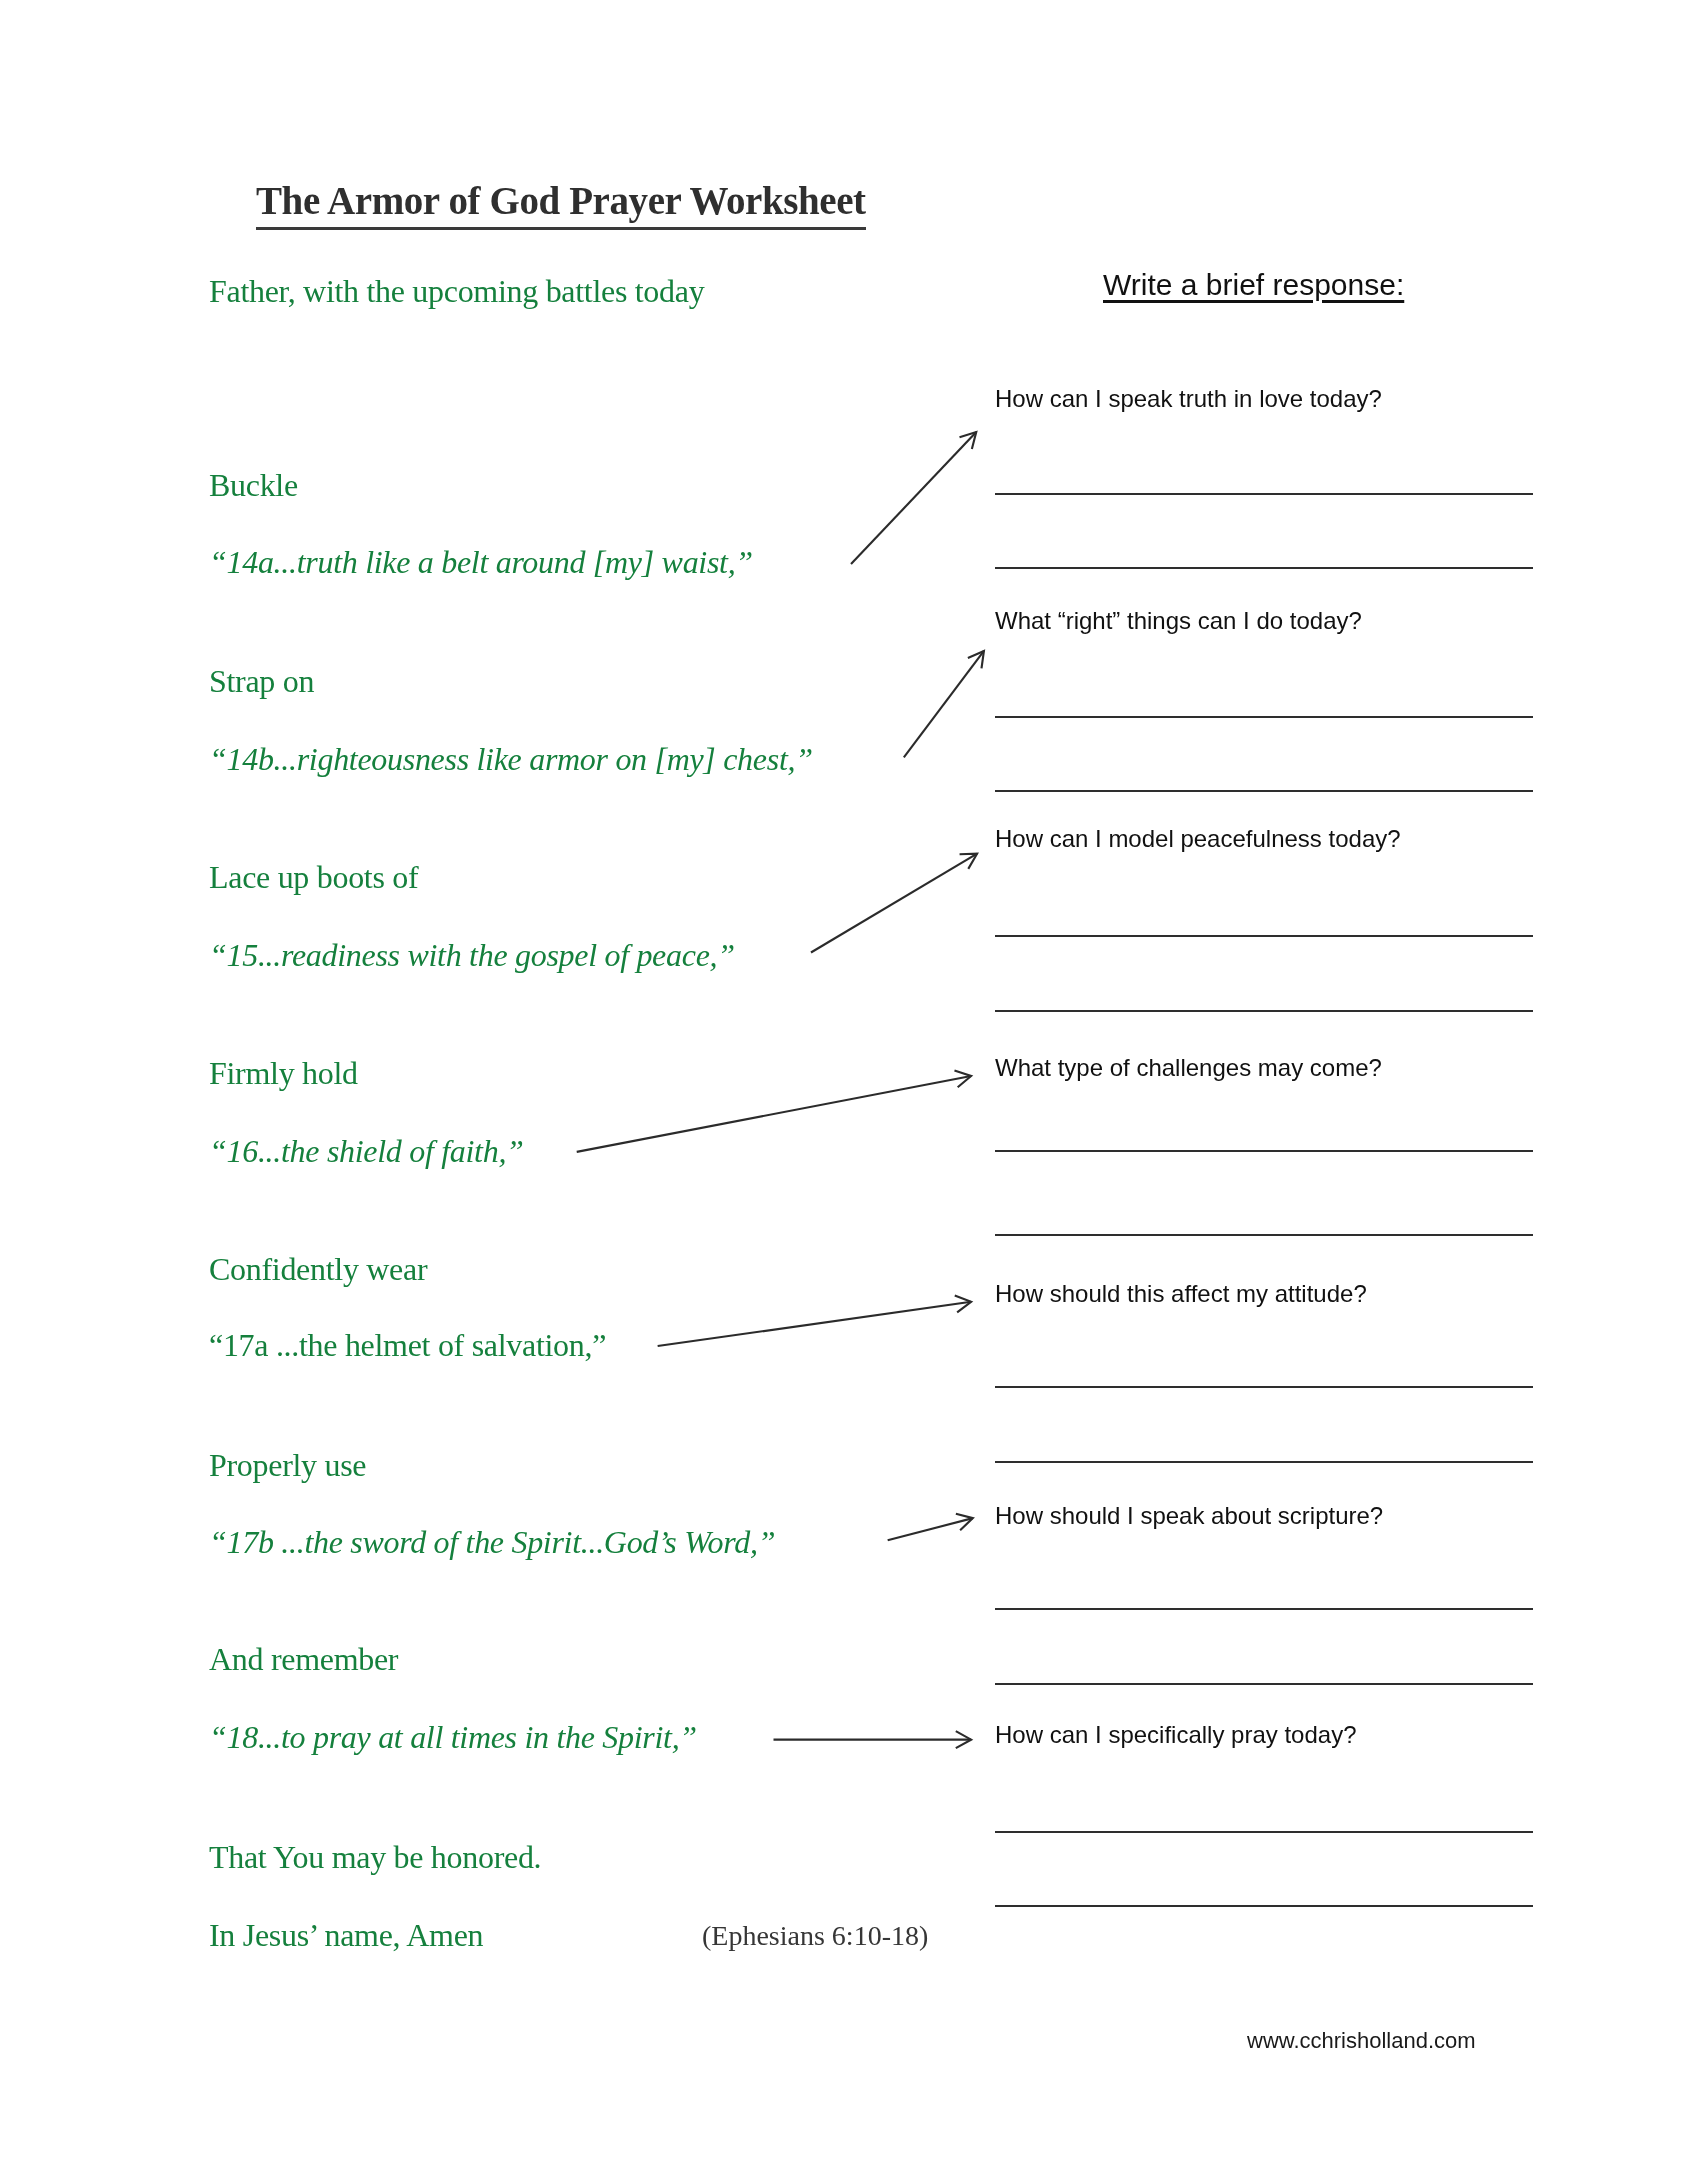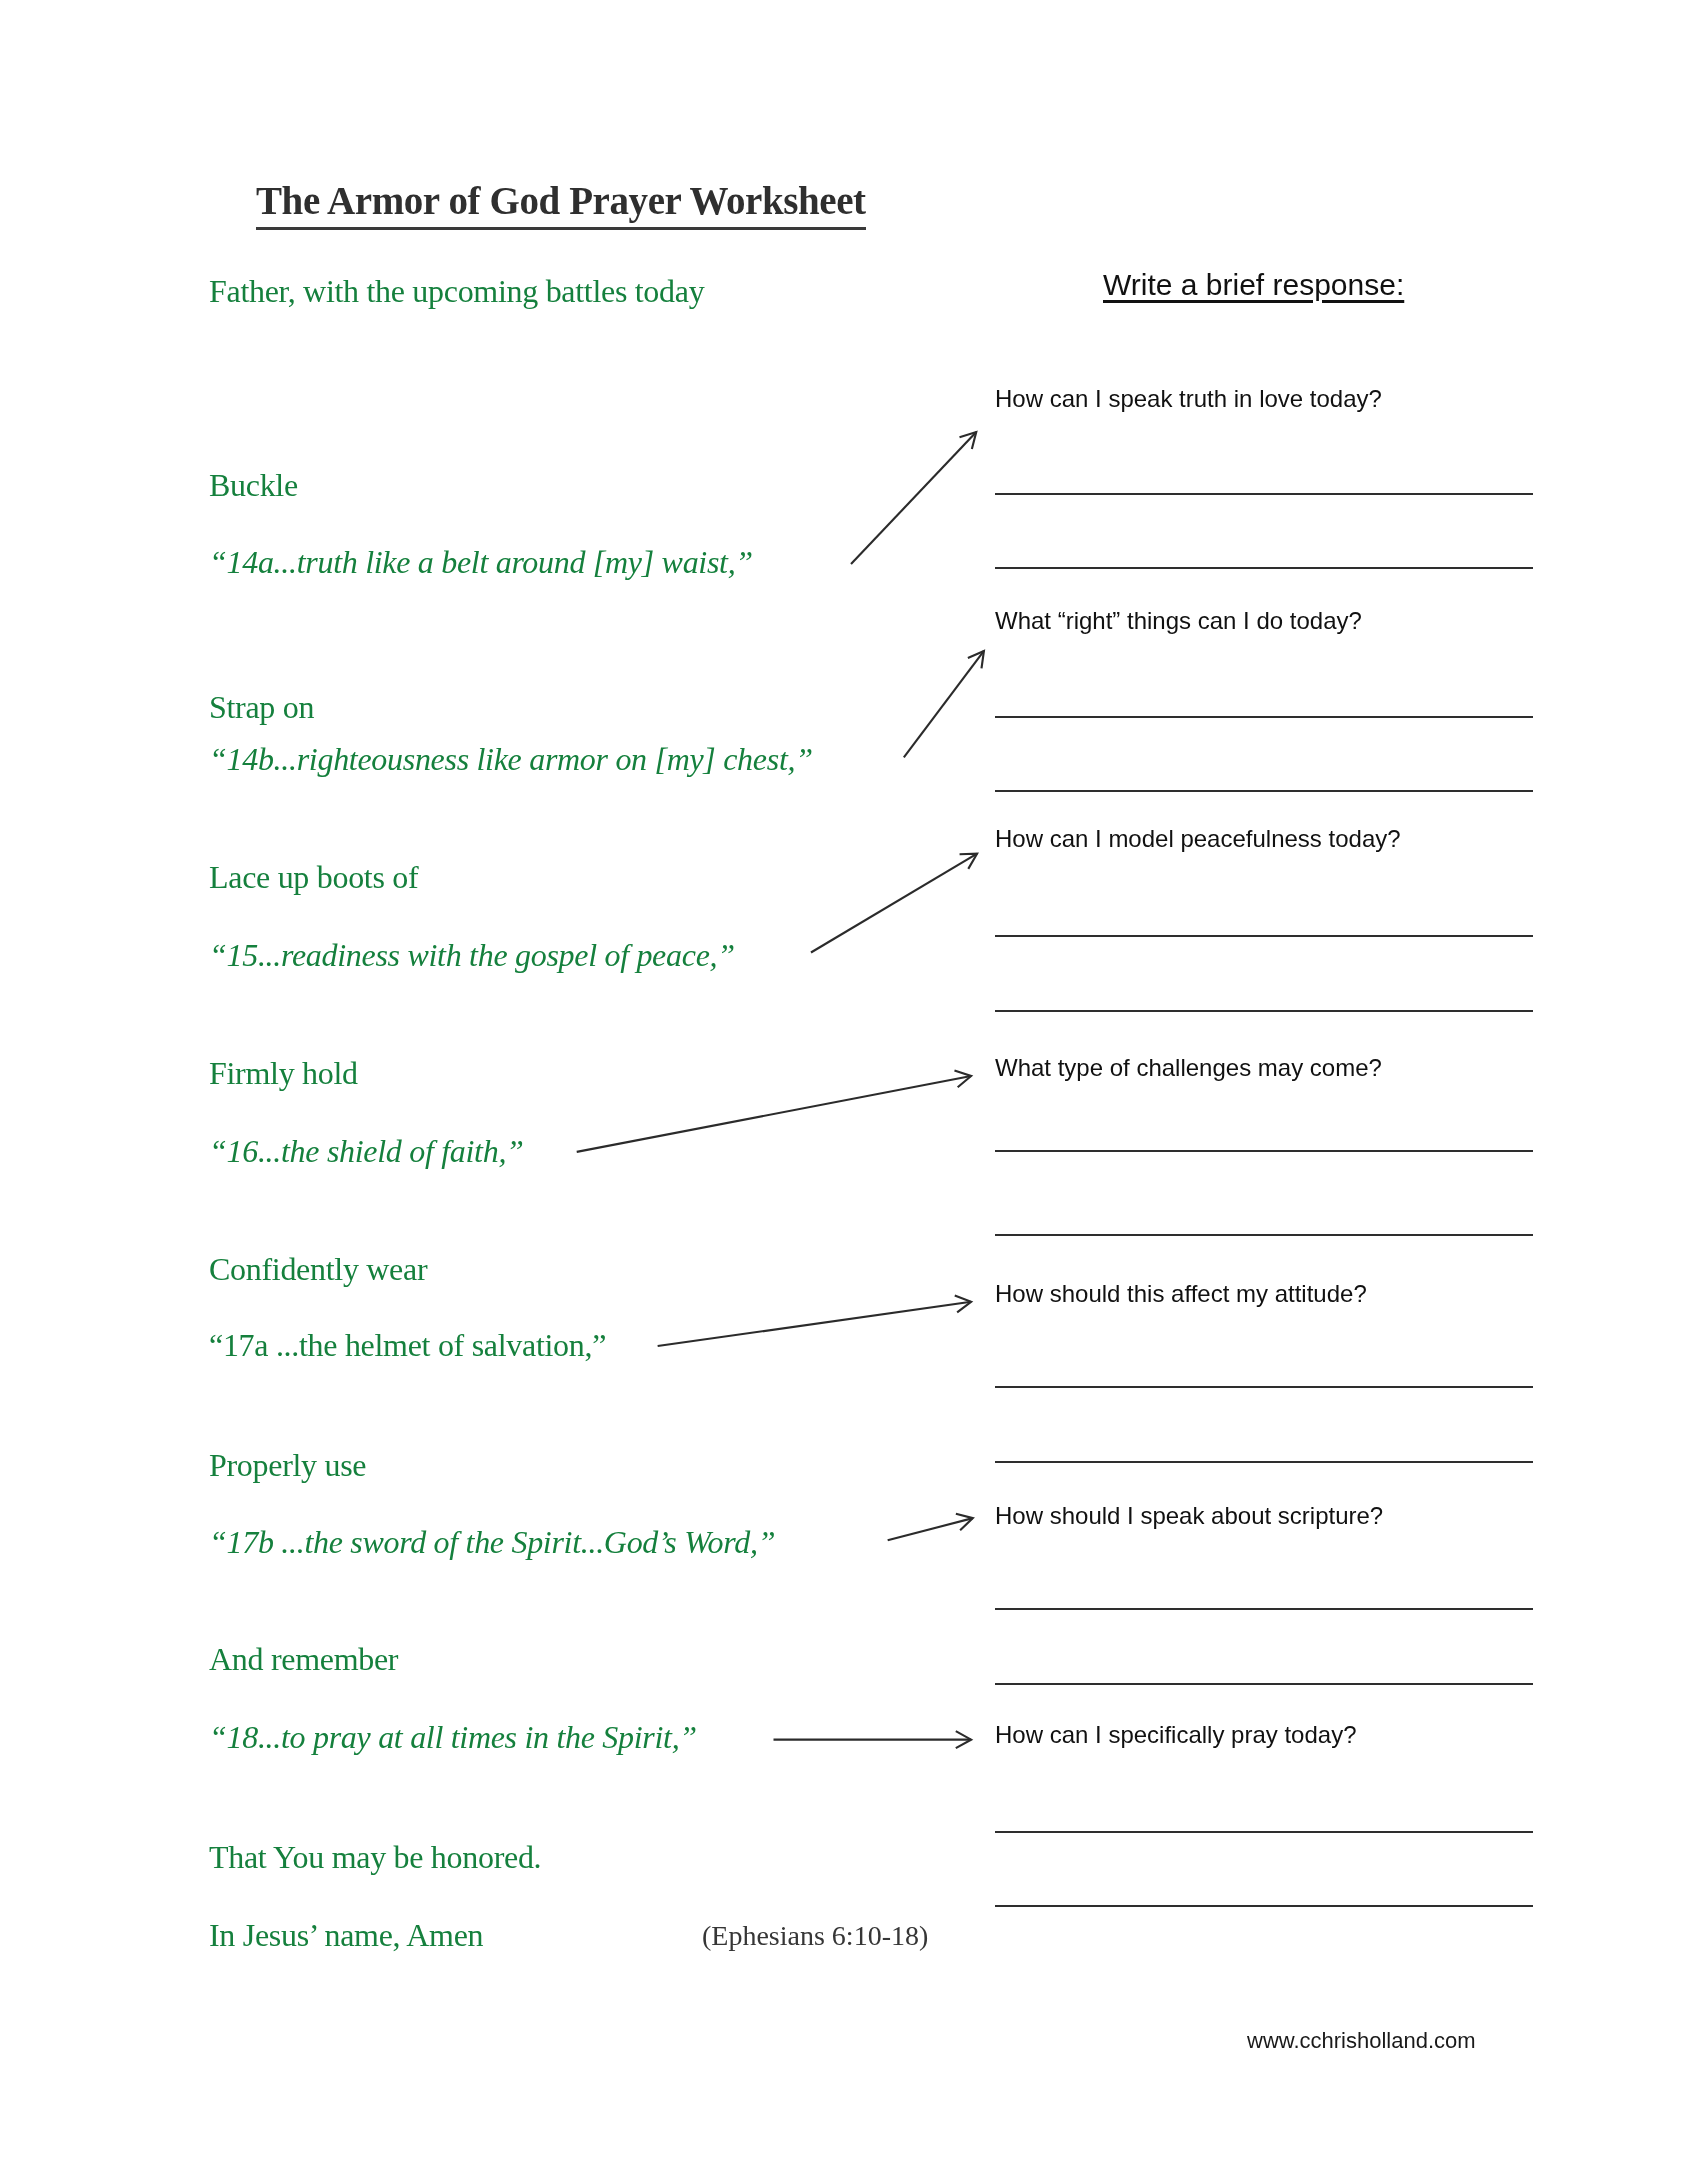--- a/index.html
+++ b/index.html
@@ -96,21 +96,21 @@
 
 <div class="page">
 
   <div class="doc-title">The Armor of God Prayer Worksheet</div>
 
   <div class="serif-line" style="top:273px">Father, with the upcoming battles today</div>
 
   <div class="serif-line" style="top:467px">Buckle</div>
   <div class="serif-line quote" style="top:544px">“14a...truth like a belt around [my] waist,”</div>
 
-  <div class="serif-line" style="top:689px">Strap on</div>
+  <div class="serif-line" style="top:663px">Strap on</div>
   <div class="serif-line quote" style="top:741px">“14b...righteousness like armor on [my] chest,”</div>
 
   <div class="serif-line" style="top:859px">Lace up boots of</div>
   <div class="serif-line quote" style="top:937px">“15...readiness with the gospel of peace,”</div>
 
   <div class="serif-line" style="top:1055px">Firmly hold</div>
   <div class="serif-line quote" style="top:1133px">“16...the shield of faith,”</div>
 
   <div class="serif-line" style="top:1251px">Confidently wear</div>
   <div class="serif-line quote upright" style="top:1327px">“17a ...the helmet of salvation,”</div>

